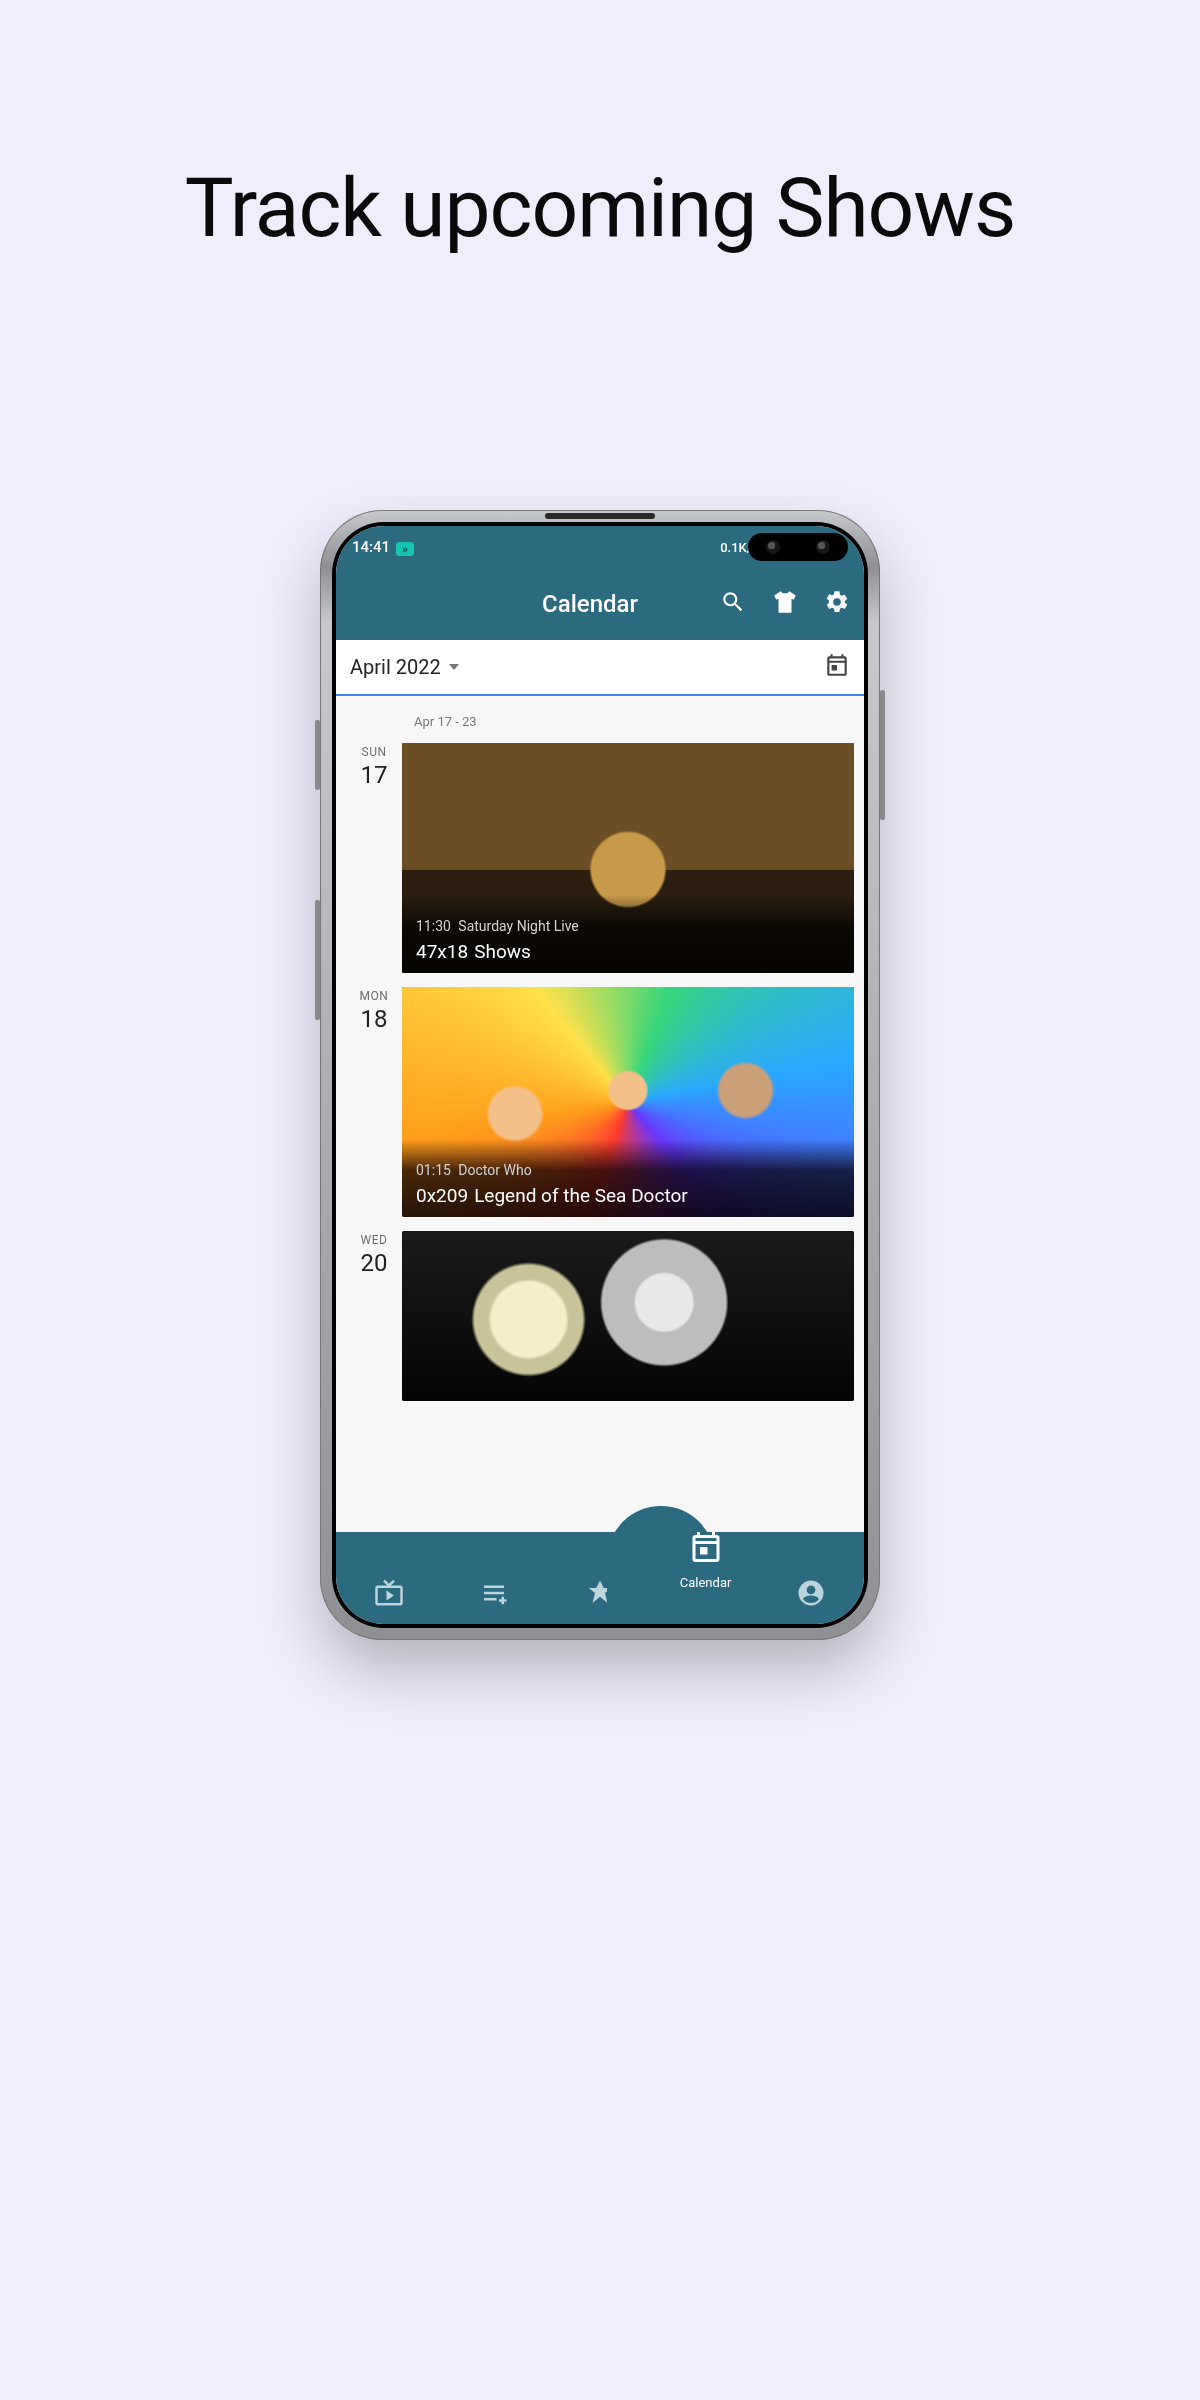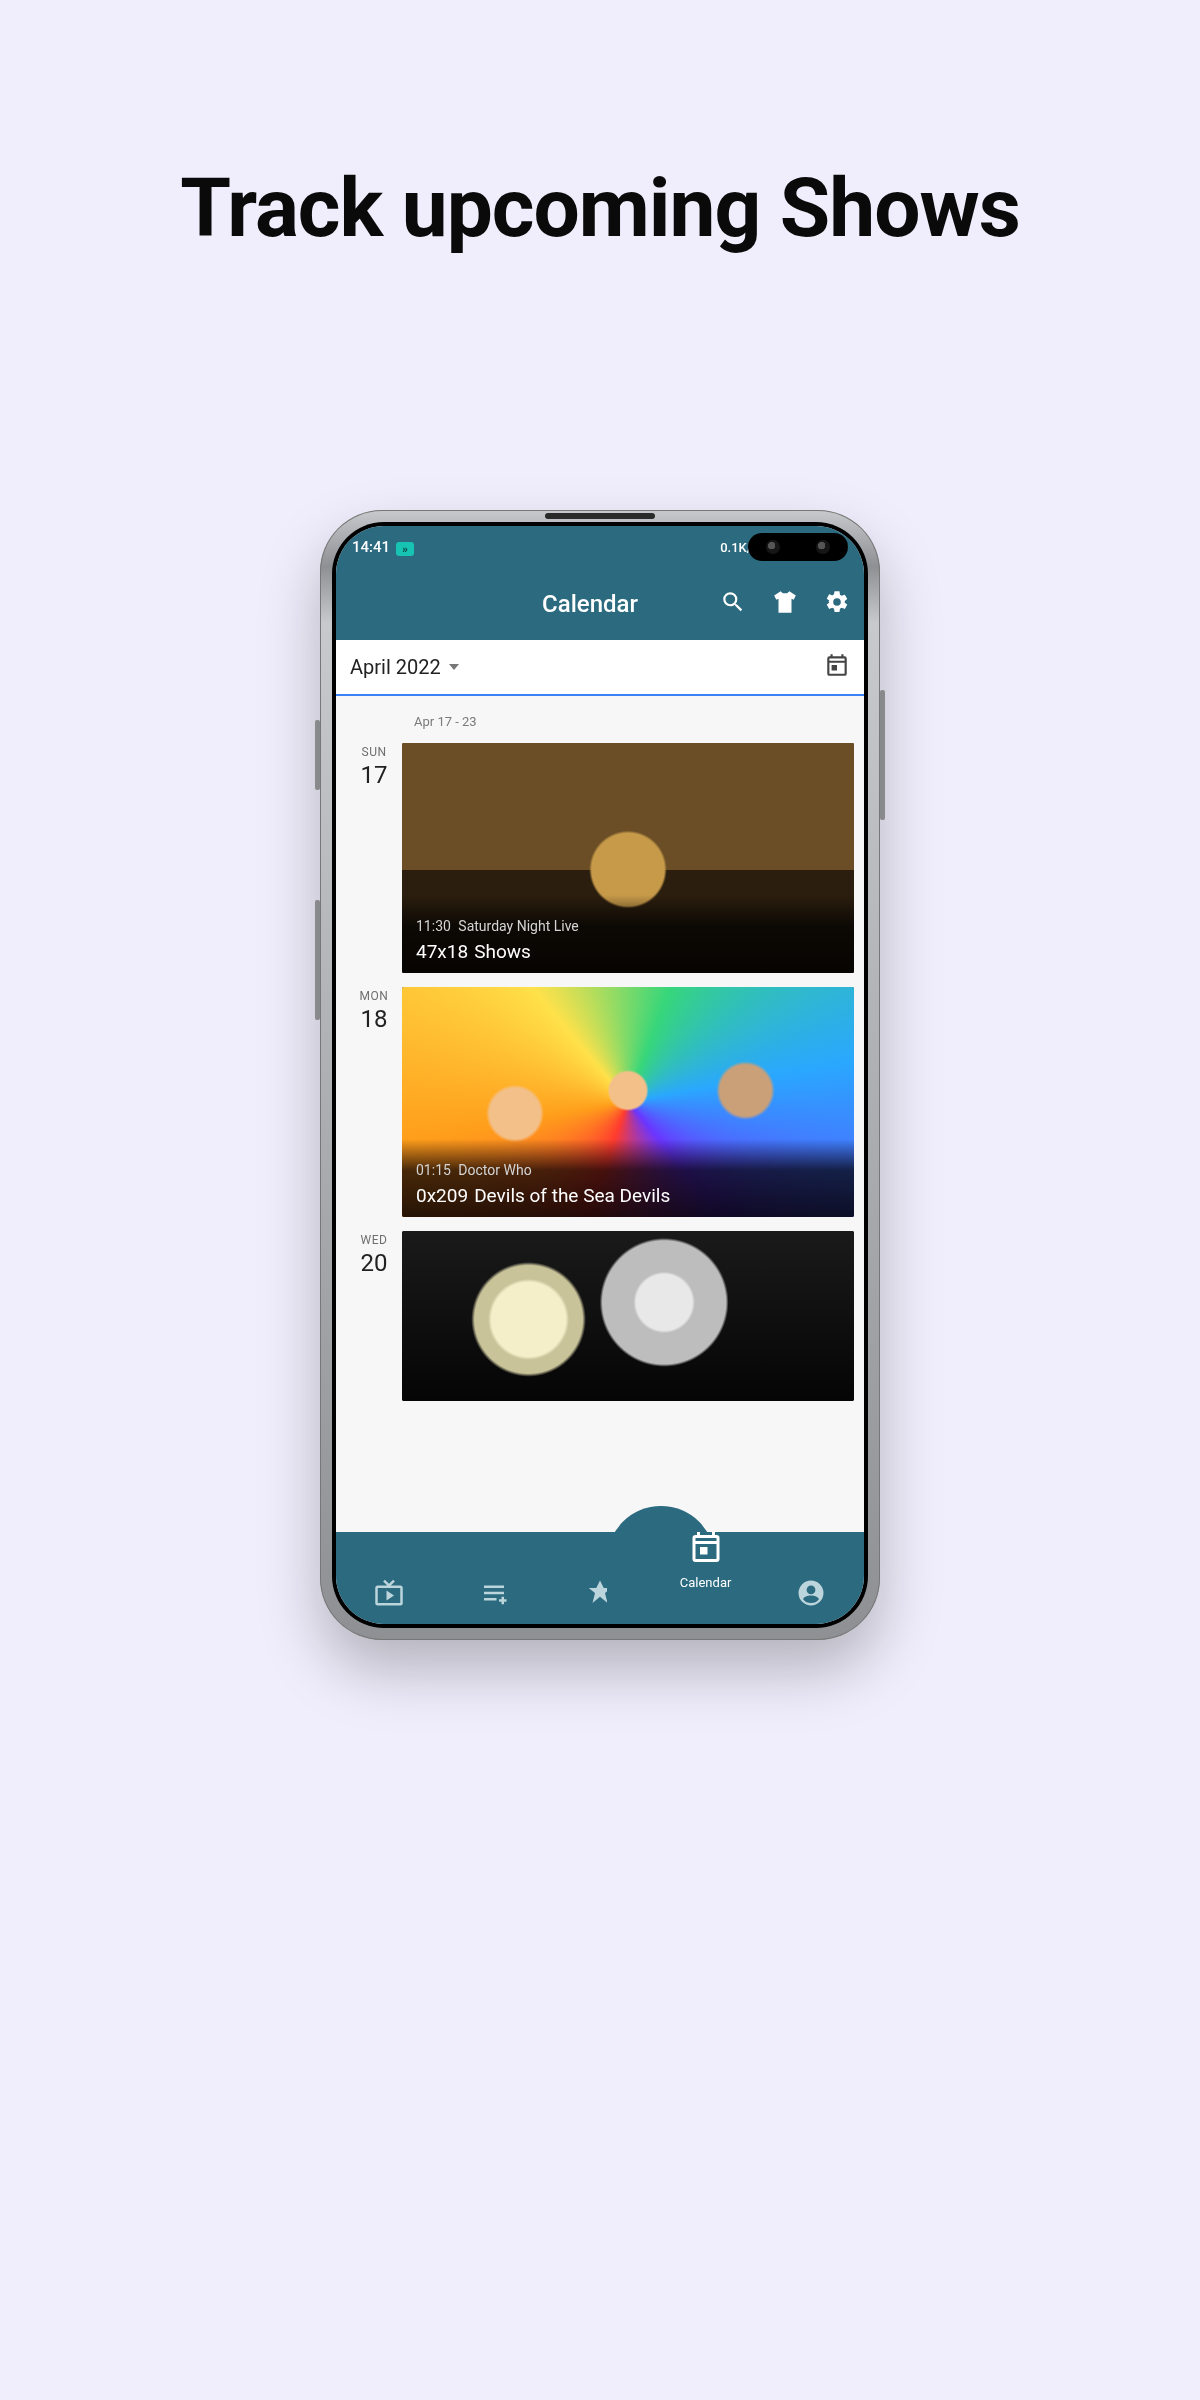--- a/index.html
+++ b/index.html
@@ -6,21 +6,21 @@
   html, body {
     width: 1200px;
     height: 2400px;
     background: #f0eefc;
     font-family: -apple-system, "Segoe UI", Roboto, "Helvetica Neue", Arial, sans-serif;
     overflow: hidden;
   }
 
   .headline {
     font-size: 82px;
-    font-weight: 700;
+    font-weight: 400;
     color: #0a0a0a;
     text-align: center;
     margin-top: 160px;
     letter-spacing: -1px;
   }
 
   
   .phone-wrap {
     position: absolute;
     left: 50%;
@@ -357,21 +357,21 @@
               </div>
               <div class="card">
                 <div class="art art-dw"></div>
                 <div class="fade"></div>
                 <div class="meta">
                   <div class="line1">
                     <span class="time">01:15</span>
                     <span>Doctor Who</span>
                   </div>
                   <div class="line2">
-                    <span class="ep">0x209</span><span>Devils of the Sea Devils</span>
+                    <span class="ep">0x209</span><span>Legend of the Sea Doctor</span>
                   </div>
                 </div>
               </div>
             </div>
 
             <div class="row">
               <div class="daycol">
                 <div class="dow">WED</div>
                 <div class="dom">20</div>
               </div>

